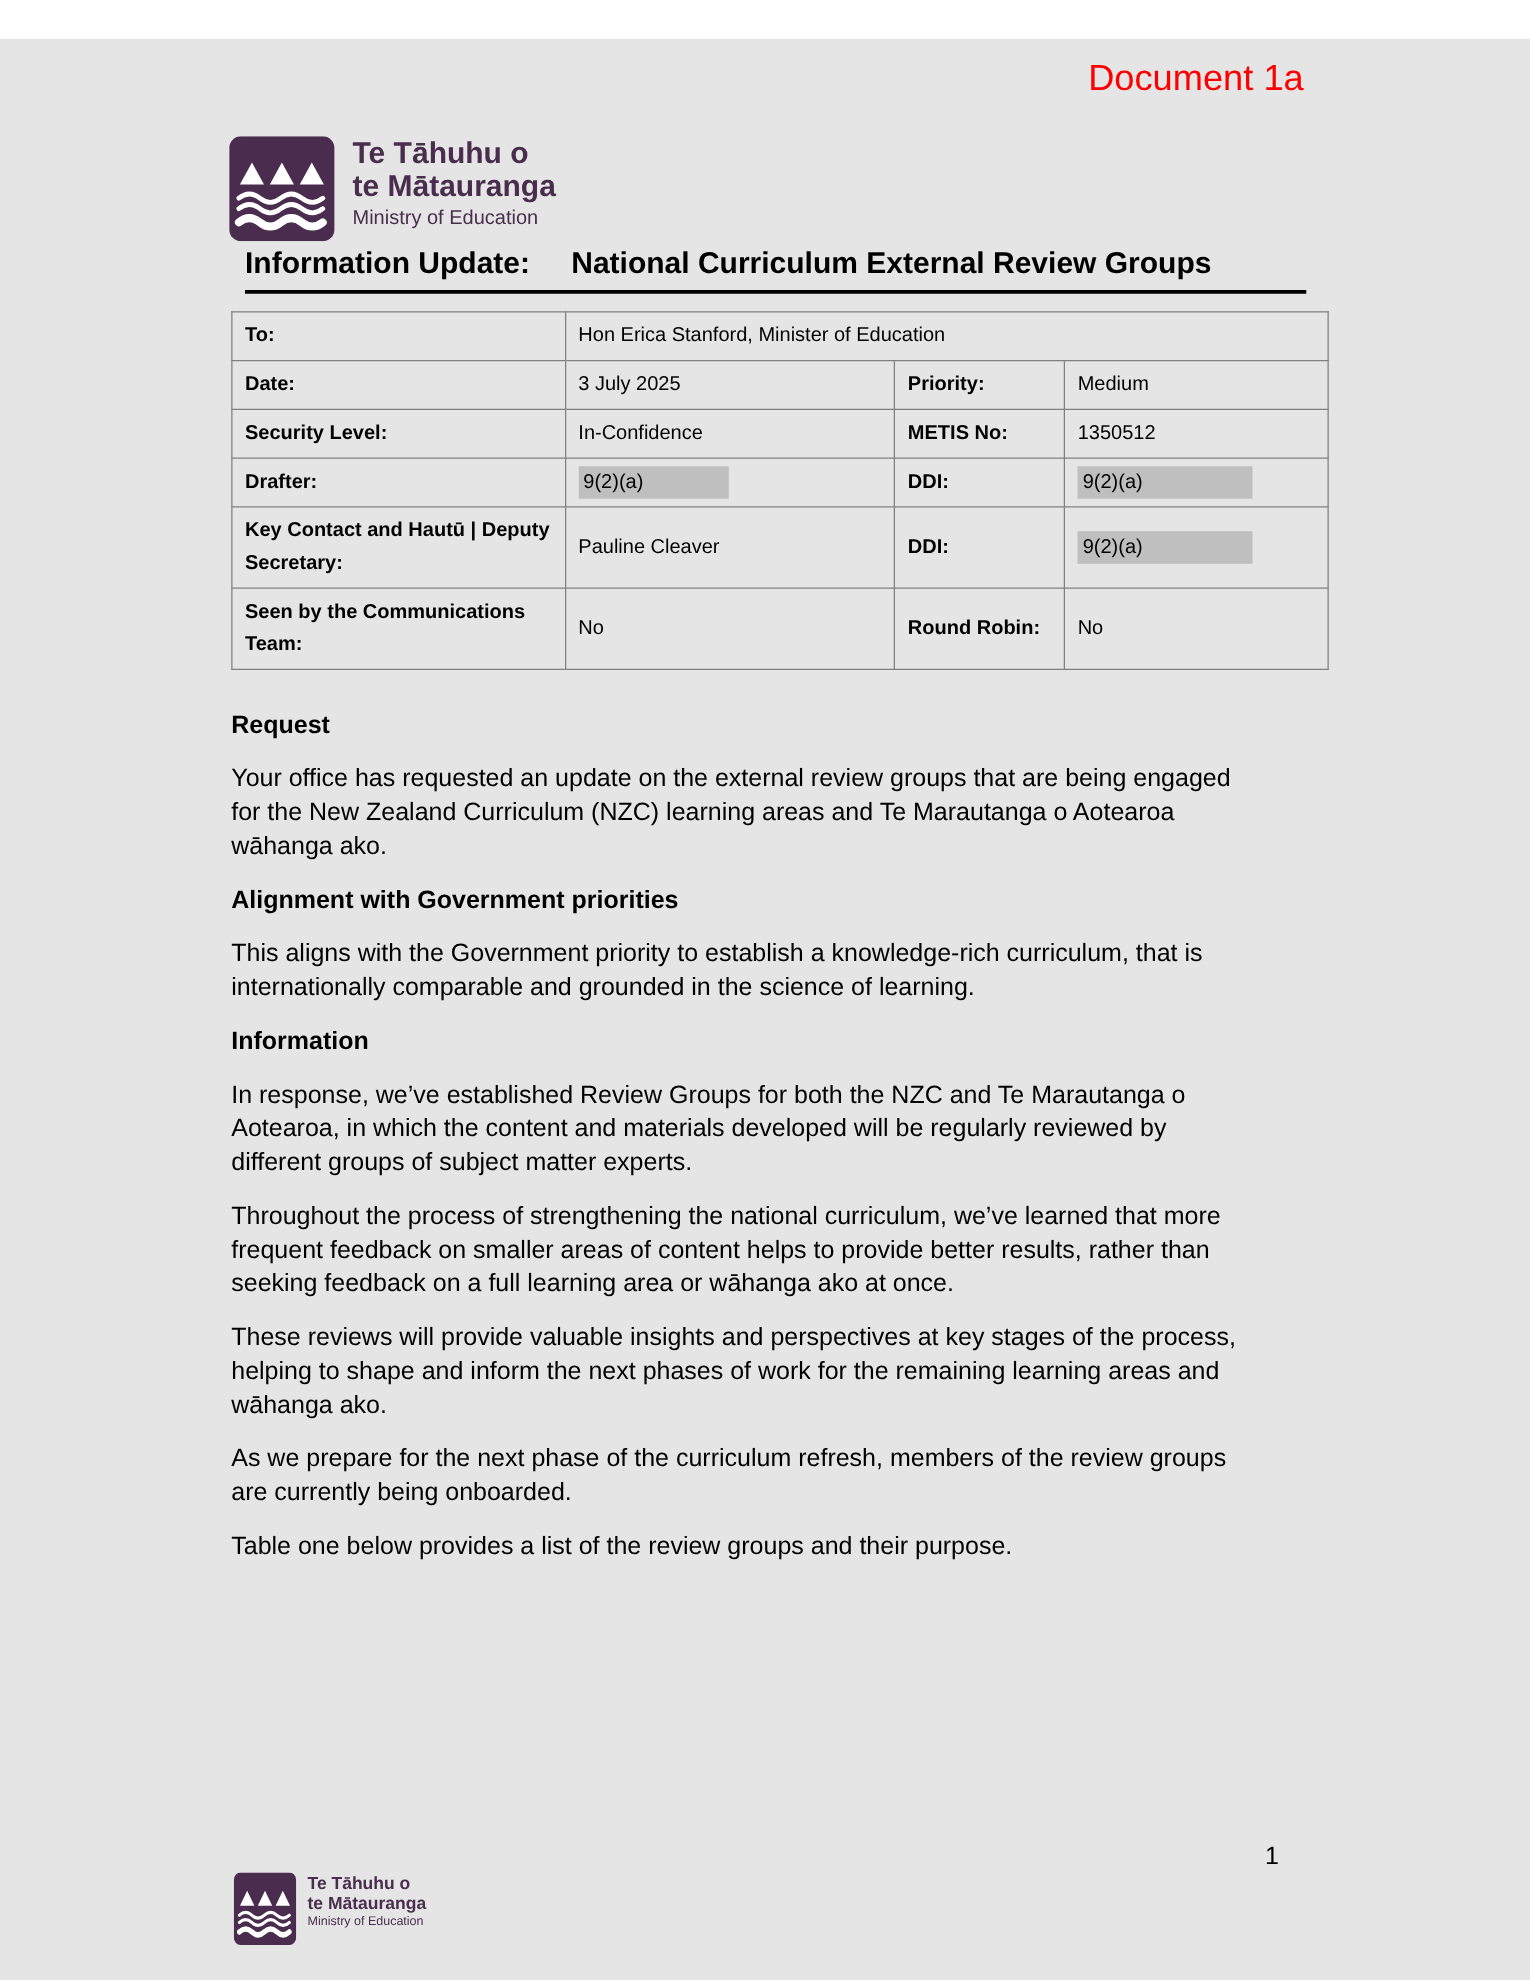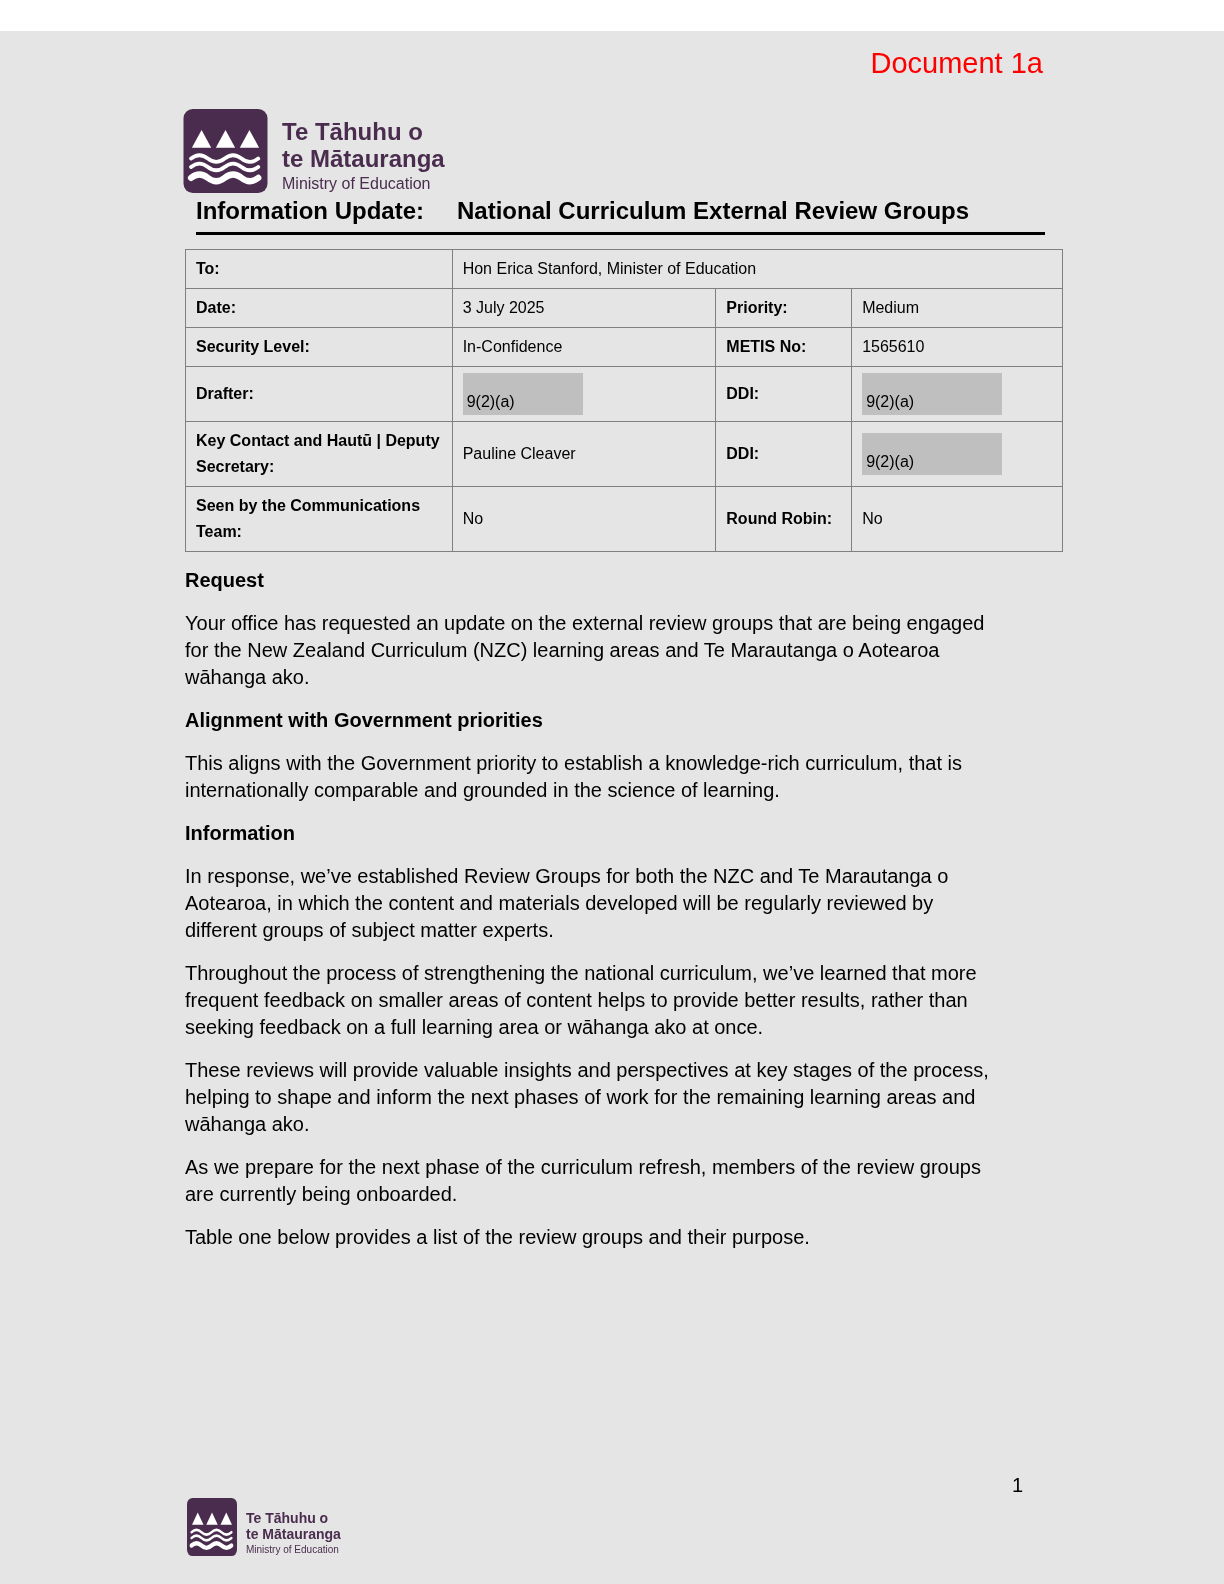--- a/index.html
+++ b/index.html
@@ -19,21 +19,21 @@
   .doc-label {
     position: absolute;
     top: 16px;
     right: 181px;
     font-size: 29px;
     color: #FF0000;
     white-space: nowrap;
   }
 
   
-  .logo { position: absolute; display: flex; align-items: flex-end; }
+  .logo { position: absolute; display: flex; align-items: flex-start; }
   .logo-header { top: 78px; left: 183px; }
   .logo-footer { top: 1467px; left: 187px; }
   .logo-icon { display: block; flex: 0 0 auto; }
   .logo-header .logo-icon { width: 85px; height: 84px; }
   .logo-footer .logo-icon { width: 50px; height: 58px; }
   .logo-text { color: #4A2D4E; }
   .logo-header .logo-text { margin-left: 14px; }
   .logo-footer .logo-text { margin-left: 9px; }
   .logo-line-bold { font-weight: bold; }
   .logo-header .logo-line-bold { font-size: 24px; line-height: 27px; }
@@ -72,21 +72,21 @@
   }
   table.meta td.lbl { font-weight: bold; }
   table.meta col.c1 { width: 267px; }
   table.meta col.c2 { width: 264px; }
   table.meta col.c3 { width: 136px; }
   table.meta col.c4 { width: 211px; }
   .redaction {
     display: inline-block;
     background: #BFBFBF;
     min-width: 120px;
-    padding: 16px 4px 0 4px;
+    padding: 0 4px 0 4px;
     line-height: 26px;
   }
   .redaction.wide { min-width: 140px; }
 
   
   .content {
     position: absolute;
     top: 530px;
     left: 185px;
     width: 880px;
@@ -147,21 +147,21 @@
       <tr>
         <td class="lbl">Date:</td>
         <td>3 July 2025</td>
         <td class="lbl">Priority:</td>
         <td>Medium</td>
       </tr>
       <tr>
         <td class="lbl">Security Level:</td>
         <td>In-Confidence</td>
         <td class="lbl">METIS No:</td>
-        <td>1565610</td>
+        <td>1350512</td>
       </tr>
       <tr>
         <td class="lbl">Drafter:</td>
         <td><span class="redaction">9(2)(a)</span></td>
         <td class="lbl">DDI:</td>
         <td><span class="redaction wide">9(2)(a)</span></td>
       </tr>
       <tr>
         <td class="lbl">Key Contact and Hautū | Deputy Secretary:</td>
         <td>Pauline Cleaver</td>

